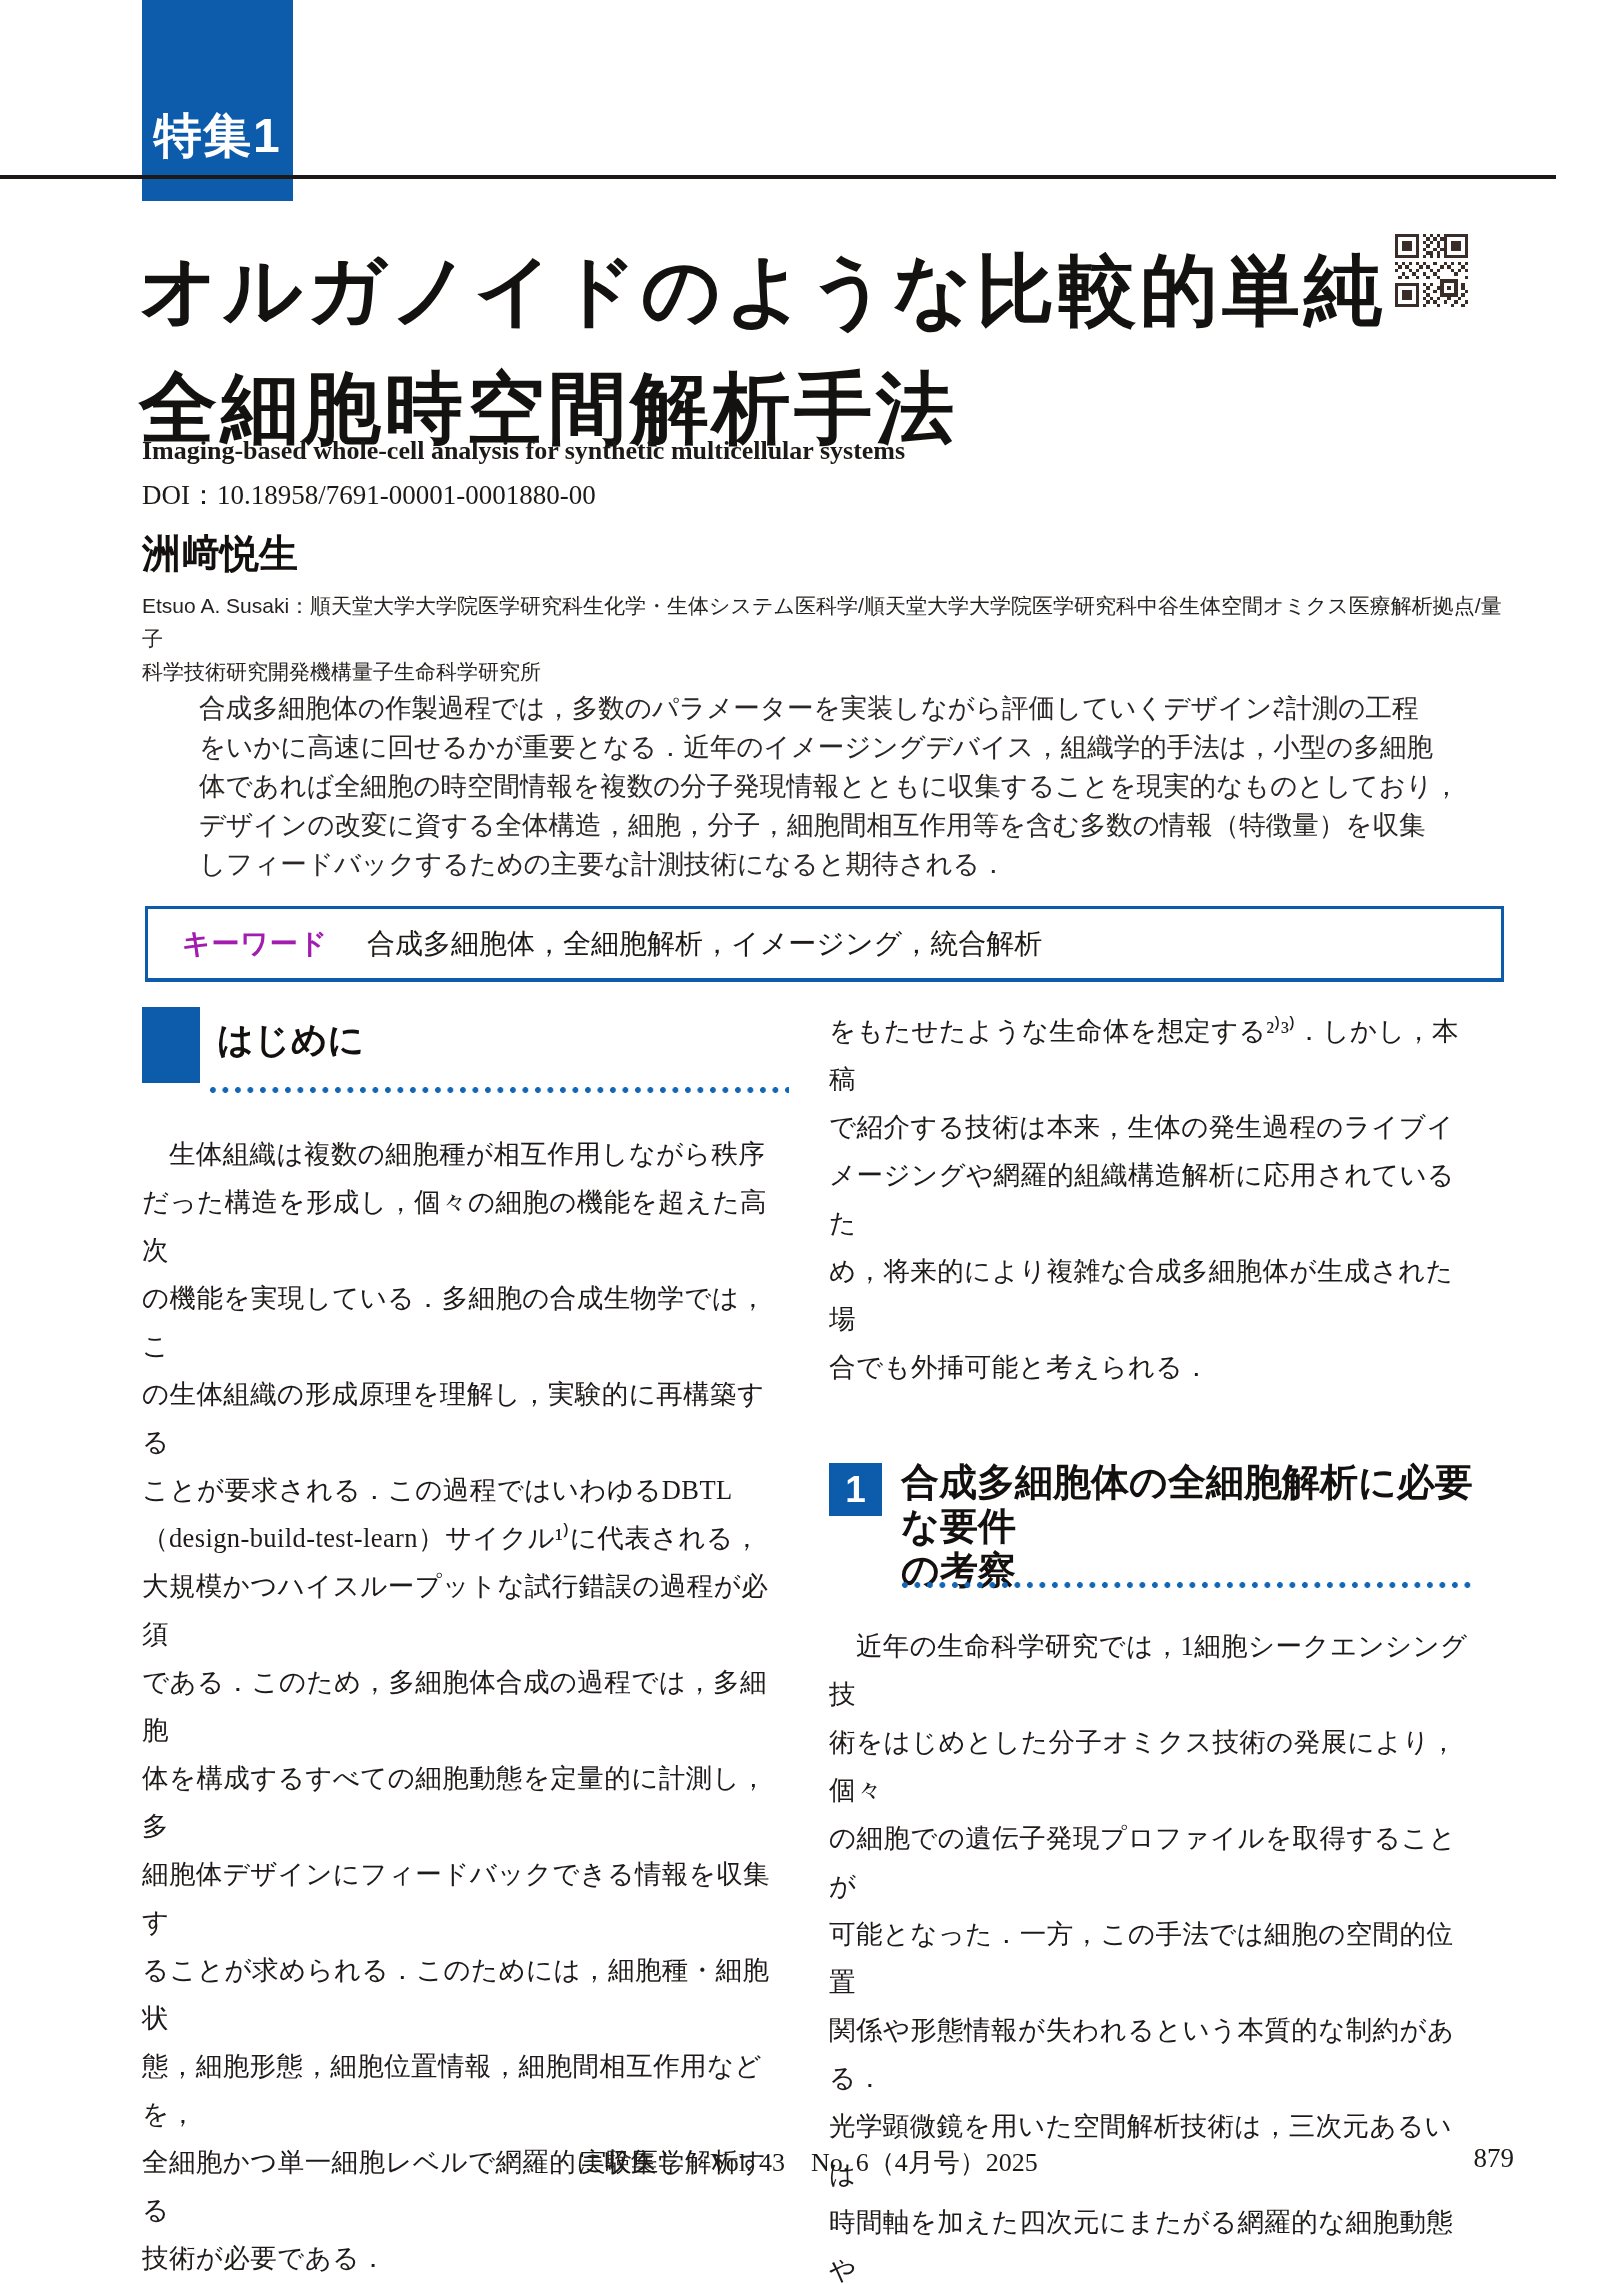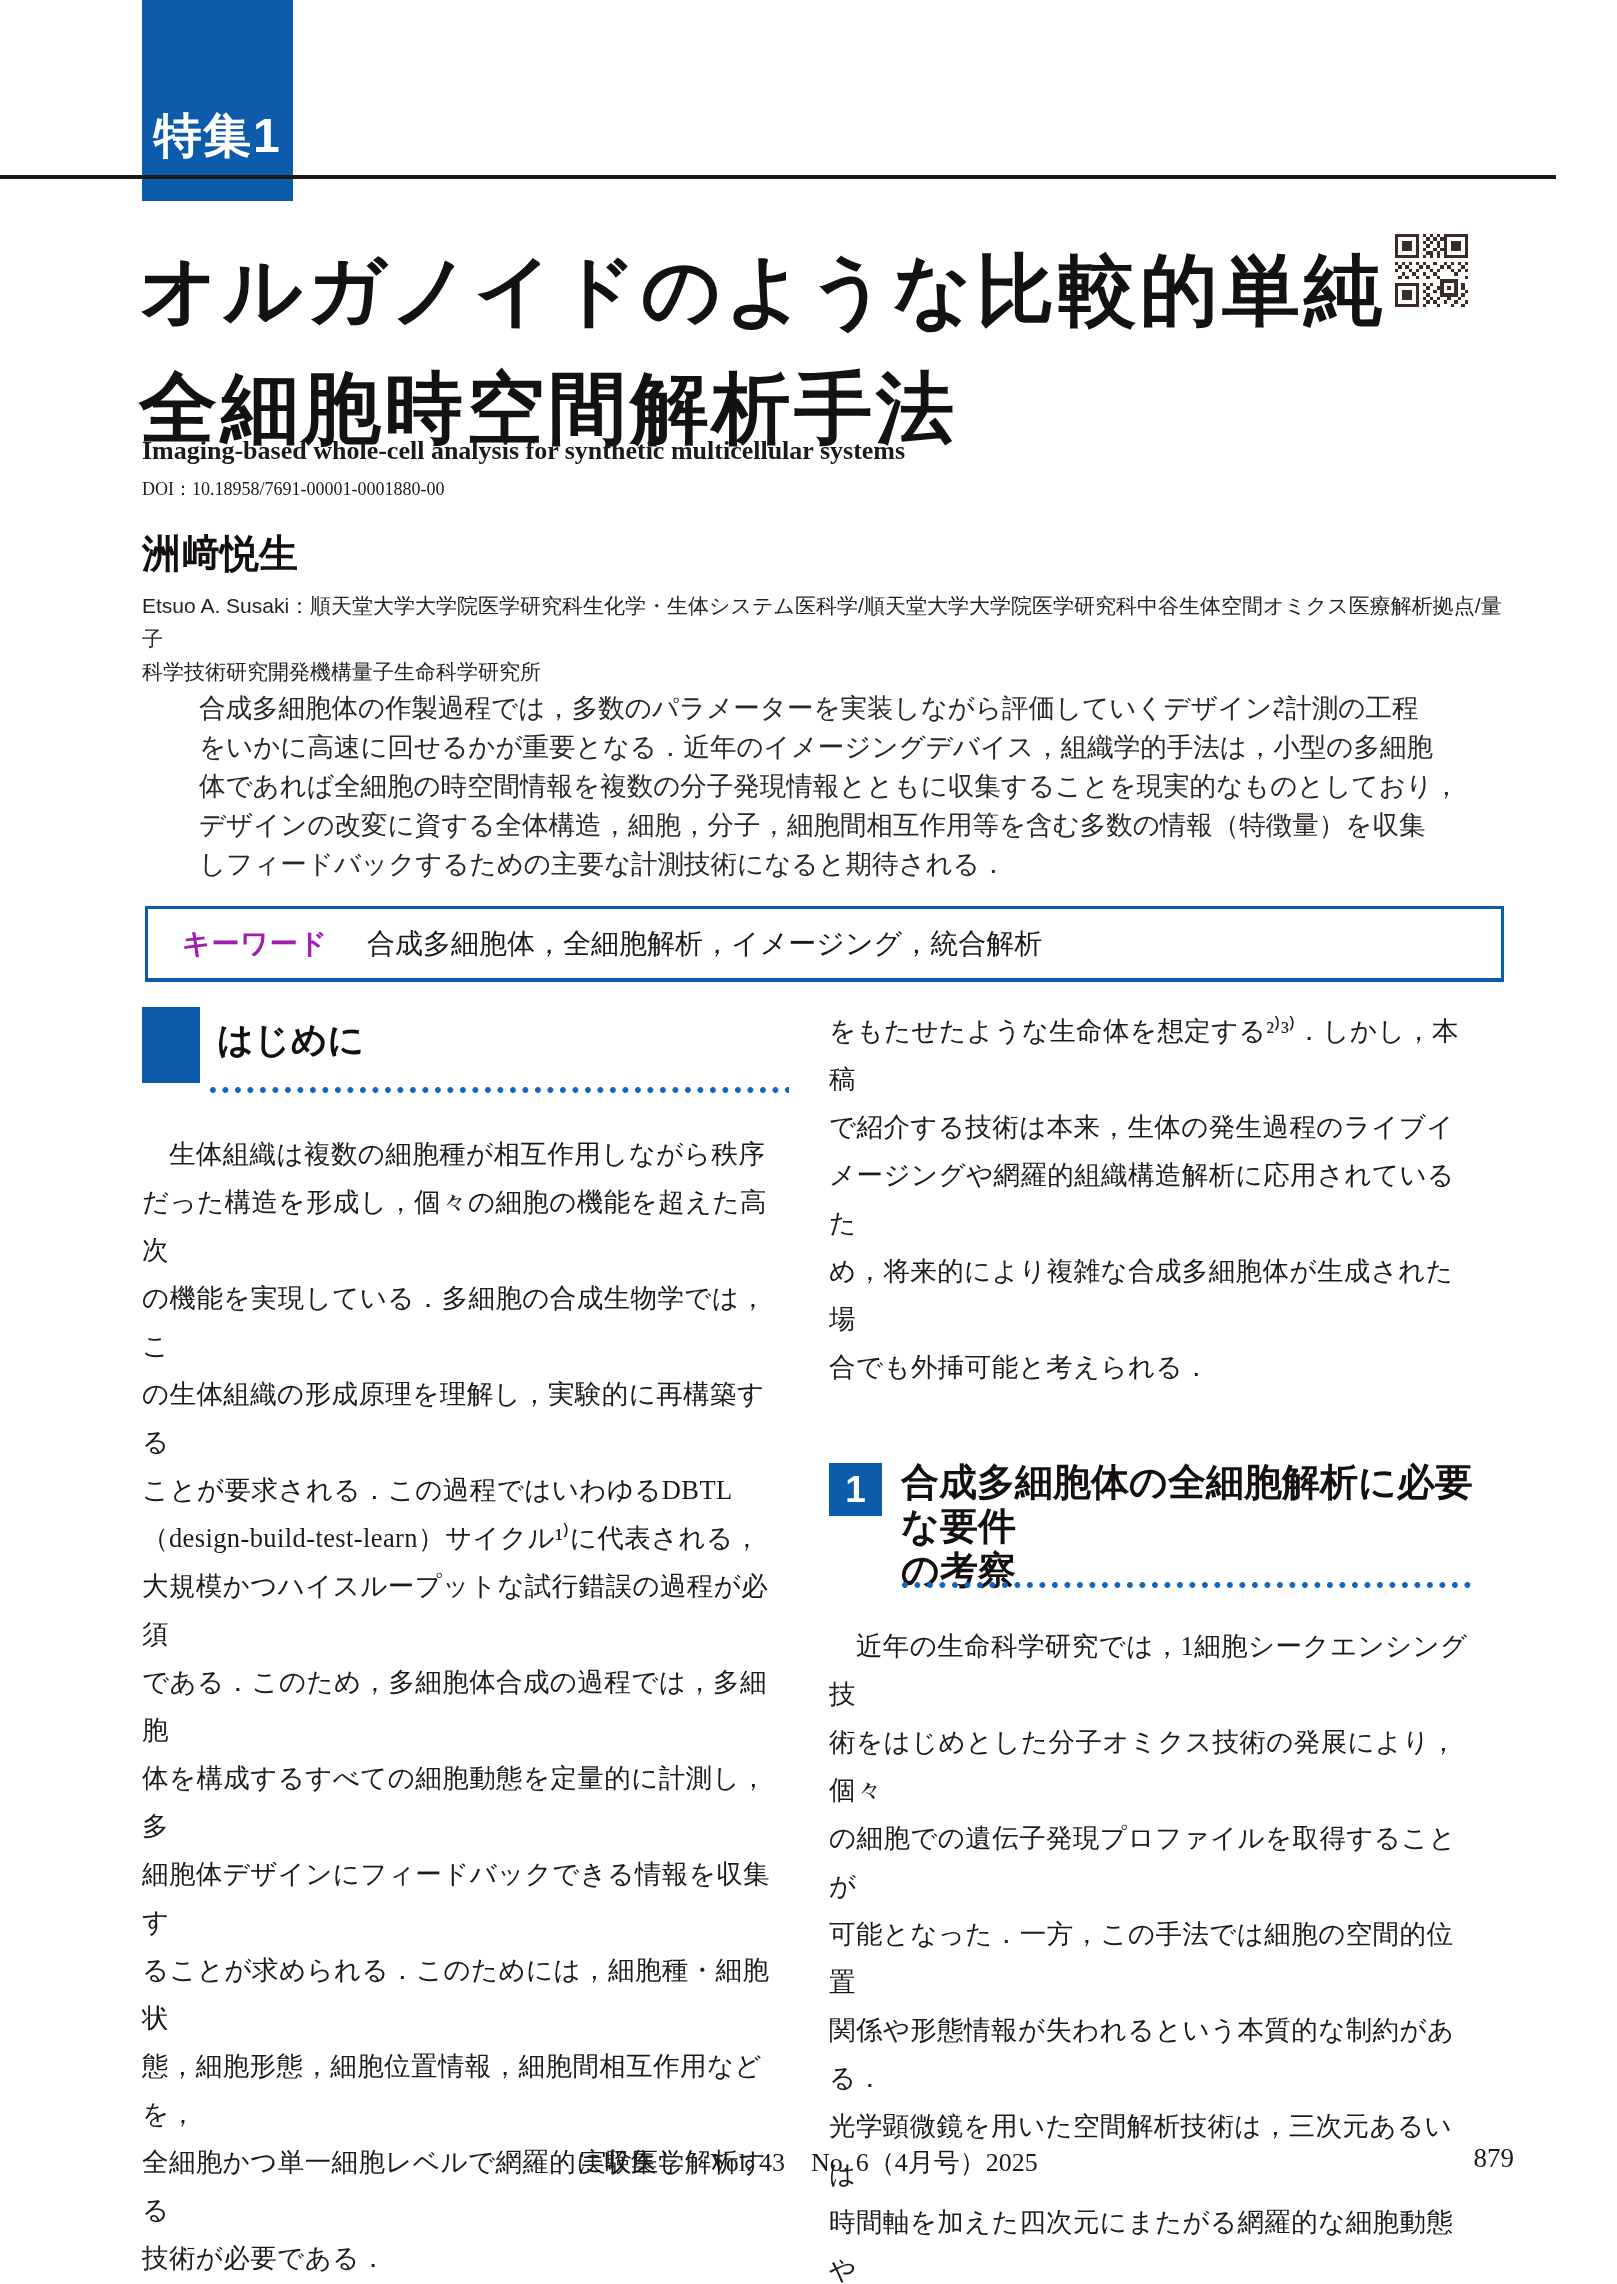--- a/index.html
+++ b/index.html
@@ -17,21 +17,21 @@
   .top-rule{position:absolute;left:0;top:175px;width:1618px;height:3.9px;background:#1c1917;}
 
   
   .title{position:absolute;left:139px;top:231px;margin:0;
          font-family:"Liberation Sans", sans-serif;font-weight:900;
          font-size:78px;line-height:118px;letter-spacing:3.9px;color:#141211;
          white-space:pre-line;}
   .qr{position:absolute;left:1395px;top:234px;width:73px;height:73px;}
   .subtitle{position:absolute;left:142px;top:436px;font-weight:bold;font-size:26px;
             letter-spacing:0px;color:#1c1917;}
-  .doi{position:absolute;left:142px;top:477px;font-size:18px;color:#1c1917;}
+  .doi{position:absolute;left:142px;top:477px;font-size:27px;color:#1c1917;}
 
   .author{position:absolute;left:142px;top:527px;
           font-family:"Liberation Sans", sans-serif;font-weight:bold;font-size:39px;color:#14100f;}
   .affiliation{position:absolute;left:142px;top:589px;width:1372px;
                font-family:"Liberation Sans", sans-serif;font-size:21px;line-height:33px;
                color:#262220;white-space:pre-line;}
 
   
   .abstract{position:absolute;left:199px;top:689px;width:1309px;
             font-family:"Liberation Sans", sans-serif;font-weight:500;

